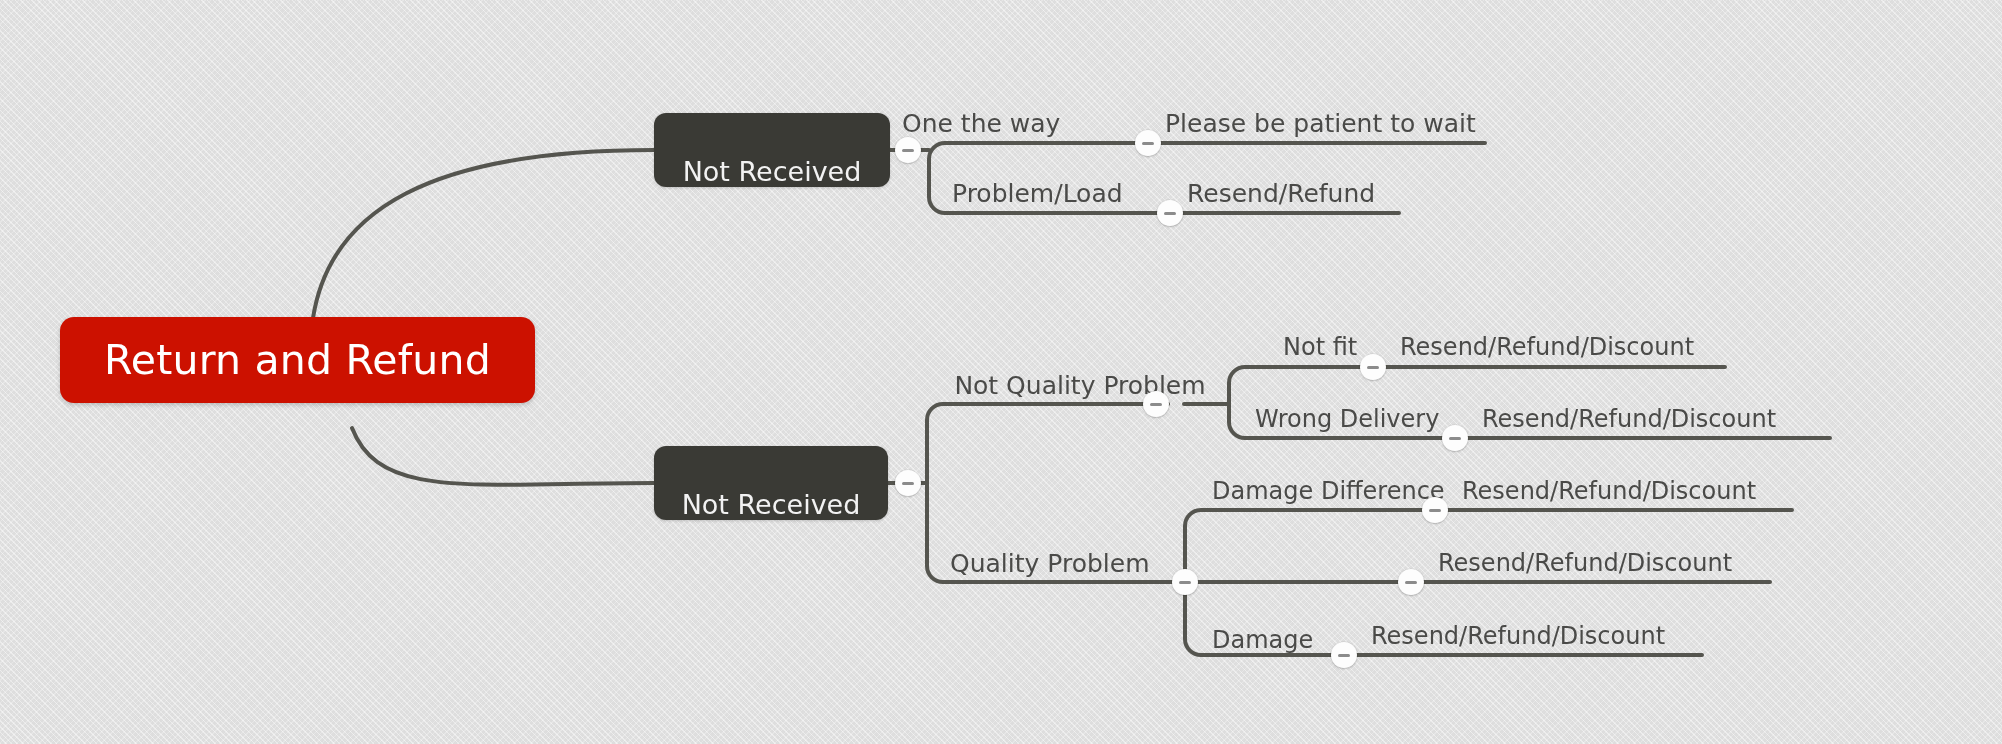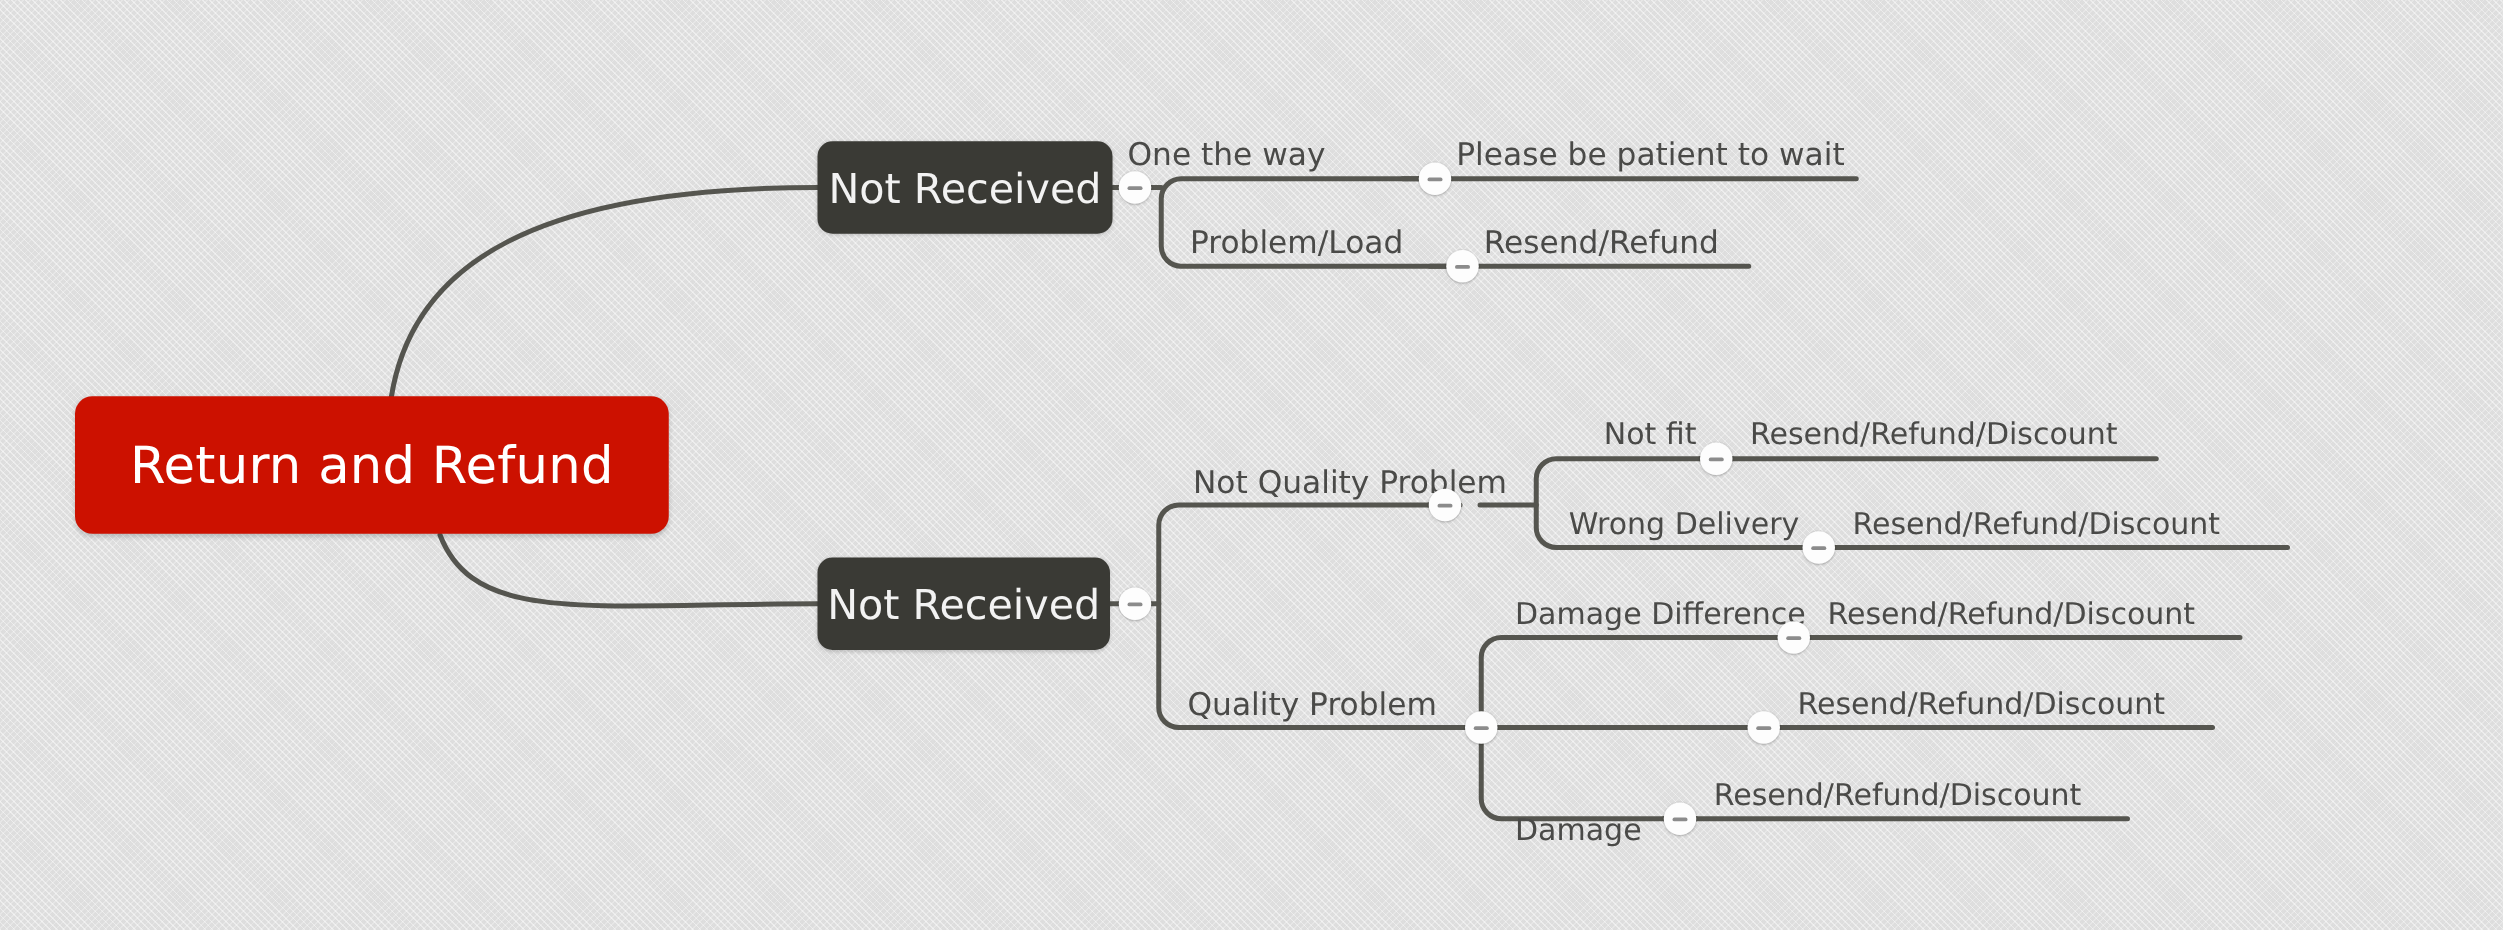--- a/index.html
+++ b/index.html
@@ -45,22 +45,23 @@
     color: #ffffff;
     border-radius: 14px;
     font-size: 41px;
     letter-spacing: 0.2px;
     box-shadow: 0 2px 4px rgba(0,0,0,0.18);
   }
   .node-dark {
     background: #3a3a35;
     color: #f2f2f2;
     border-radius: 12px;
-    font-size: 33px;
+    font-size: 27px;
     box-shadow: 0 1px 3px rgba(0,0,0,0.16);
+    align-items: flex-end;
   }
   .node-plain {
     color: #4a4a48;
     font-size: 25px;
     justify-content: flex-start;
     white-space: nowrap;
   }
   .node-plain.lvl3 { font-size: 24px; }
 
   
@@ -119,21 +120,21 @@
       <path d="M 1185 582 L 1770 582"></path>
 
       <path d="M 1360 367 L 1386 367"></path>
       <path d="M 1442 438 L 1468 438"></path>
       <path d="M 1410 510 L 1436 510"></path>
       <path d="M 1398 582 L 1424 582"></path>
       <path d="M 1331 655 L 1357 655"></path>
     </g>
   </svg>
 
-  <div class="node node-root" style="left:60px; top:317px; width:475px; height:110px;">
+  <div class="node node-root" style="left:60px; top:317px; width:475px; height:86px;">
     <span>Return and Refund</span>
   </div>
 
   <div class="node node-dark" style="left:654px; top:113px; width:236px; height:74px;">
     <span>Not Received</span>
   </div>
   <div class="toggle" style="left:895px; top:137px;"></div>
 
   <div class="node node-plain" style="left:902px; top:103px; width:220px; height:40px;">
     <span>One the way</span>
@@ -188,21 +189,21 @@
   <div class="toggle" style="left:1422px; top:497px;"></div>
   <div class="node node-plain lvl3" style="left:1462px; top:471px; width:330px; height:40px;">
     <span>Resend/Refund/Discount</span>
   </div>
 
   <div class="toggle" style="left:1398px; top:569px;"></div>
   <div class="node node-plain lvl3" style="left:1438px; top:543px; width:330px; height:40px;">
     <span>Resend/Refund/Discount</span>
   </div>
 
-  <div class="node node-plain lvl3" style="left:1212px; top:644px; width:150px; height:40px;">
+  <div class="node node-plain lvl3" style="left:1212px; top:620px; width:150px; height:40px;">
     <span>Damage</span>
   </div>
   <div class="toggle" style="left:1331px; top:642px;"></div>
   <div class="node node-plain lvl3" style="left:1371px; top:616px; width:330px; height:40px;">
     <span>Resend/Refund/Discount</span>
   </div>
 
 </div>
 
 </body></html>

